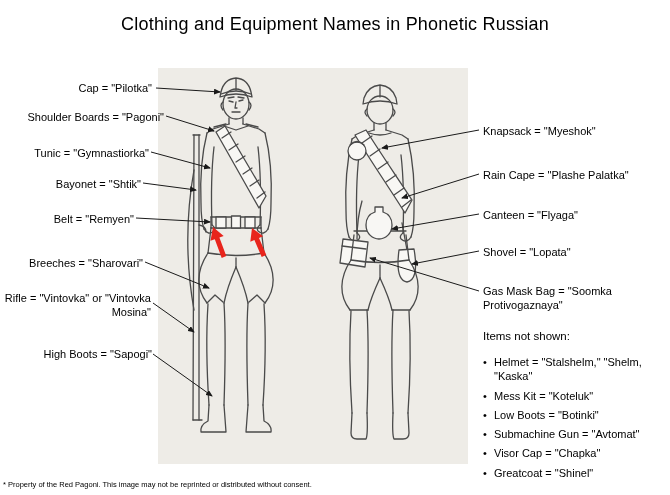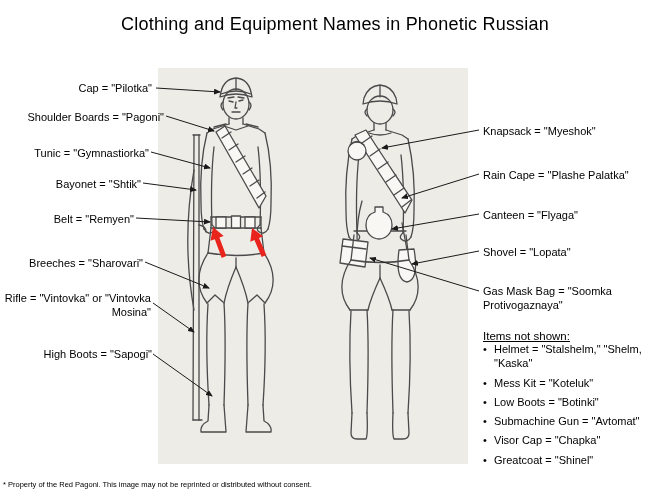--- a/index.html
+++ b/index.html
@@ -21,21 +21,21 @@
   .r-label { text-align:left; }
   svg.fig { position:absolute; }
   .fig path, .fig ellipse, .fig rect, .fig circle, .fig line {
     stroke:#4a4a4a; stroke-width:1.3; fill:none;
     stroke-linecap:round; stroke-linejoin:round;
   }
   .fig .wfill { fill:#f8f7f4; }
   .overlay { position:absolute; left:0; top:0; width:670px; height:495px; pointer-events:none; }
   .overlay line { stroke:#1a1a1a; stroke-width:1; }
   .notshown { position:absolute; left:483px; top:330px; width:184px; font-size:11px; }
-  .notshown .ns-head { font-size:11.5px; font-weight:400; text-decoration:underline; margin-bottom:0; }
+  .notshown .ns-head { font-size:11.5px; font-weight:400; margin-bottom:13px; }
   .notshown ul { list-style:none; }
   .notshown li { position:relative; padding-left:11px; margin-bottom:5px; line-height:1.3; }
   .notshown li::before { content:"\2022"; position:absolute; left:0; }
   .footnote { position:absolute; left:3px; top:480px; font-size:7.5px; }
 </style>
 </head>
 <body>
 
 <div class="page">
 

